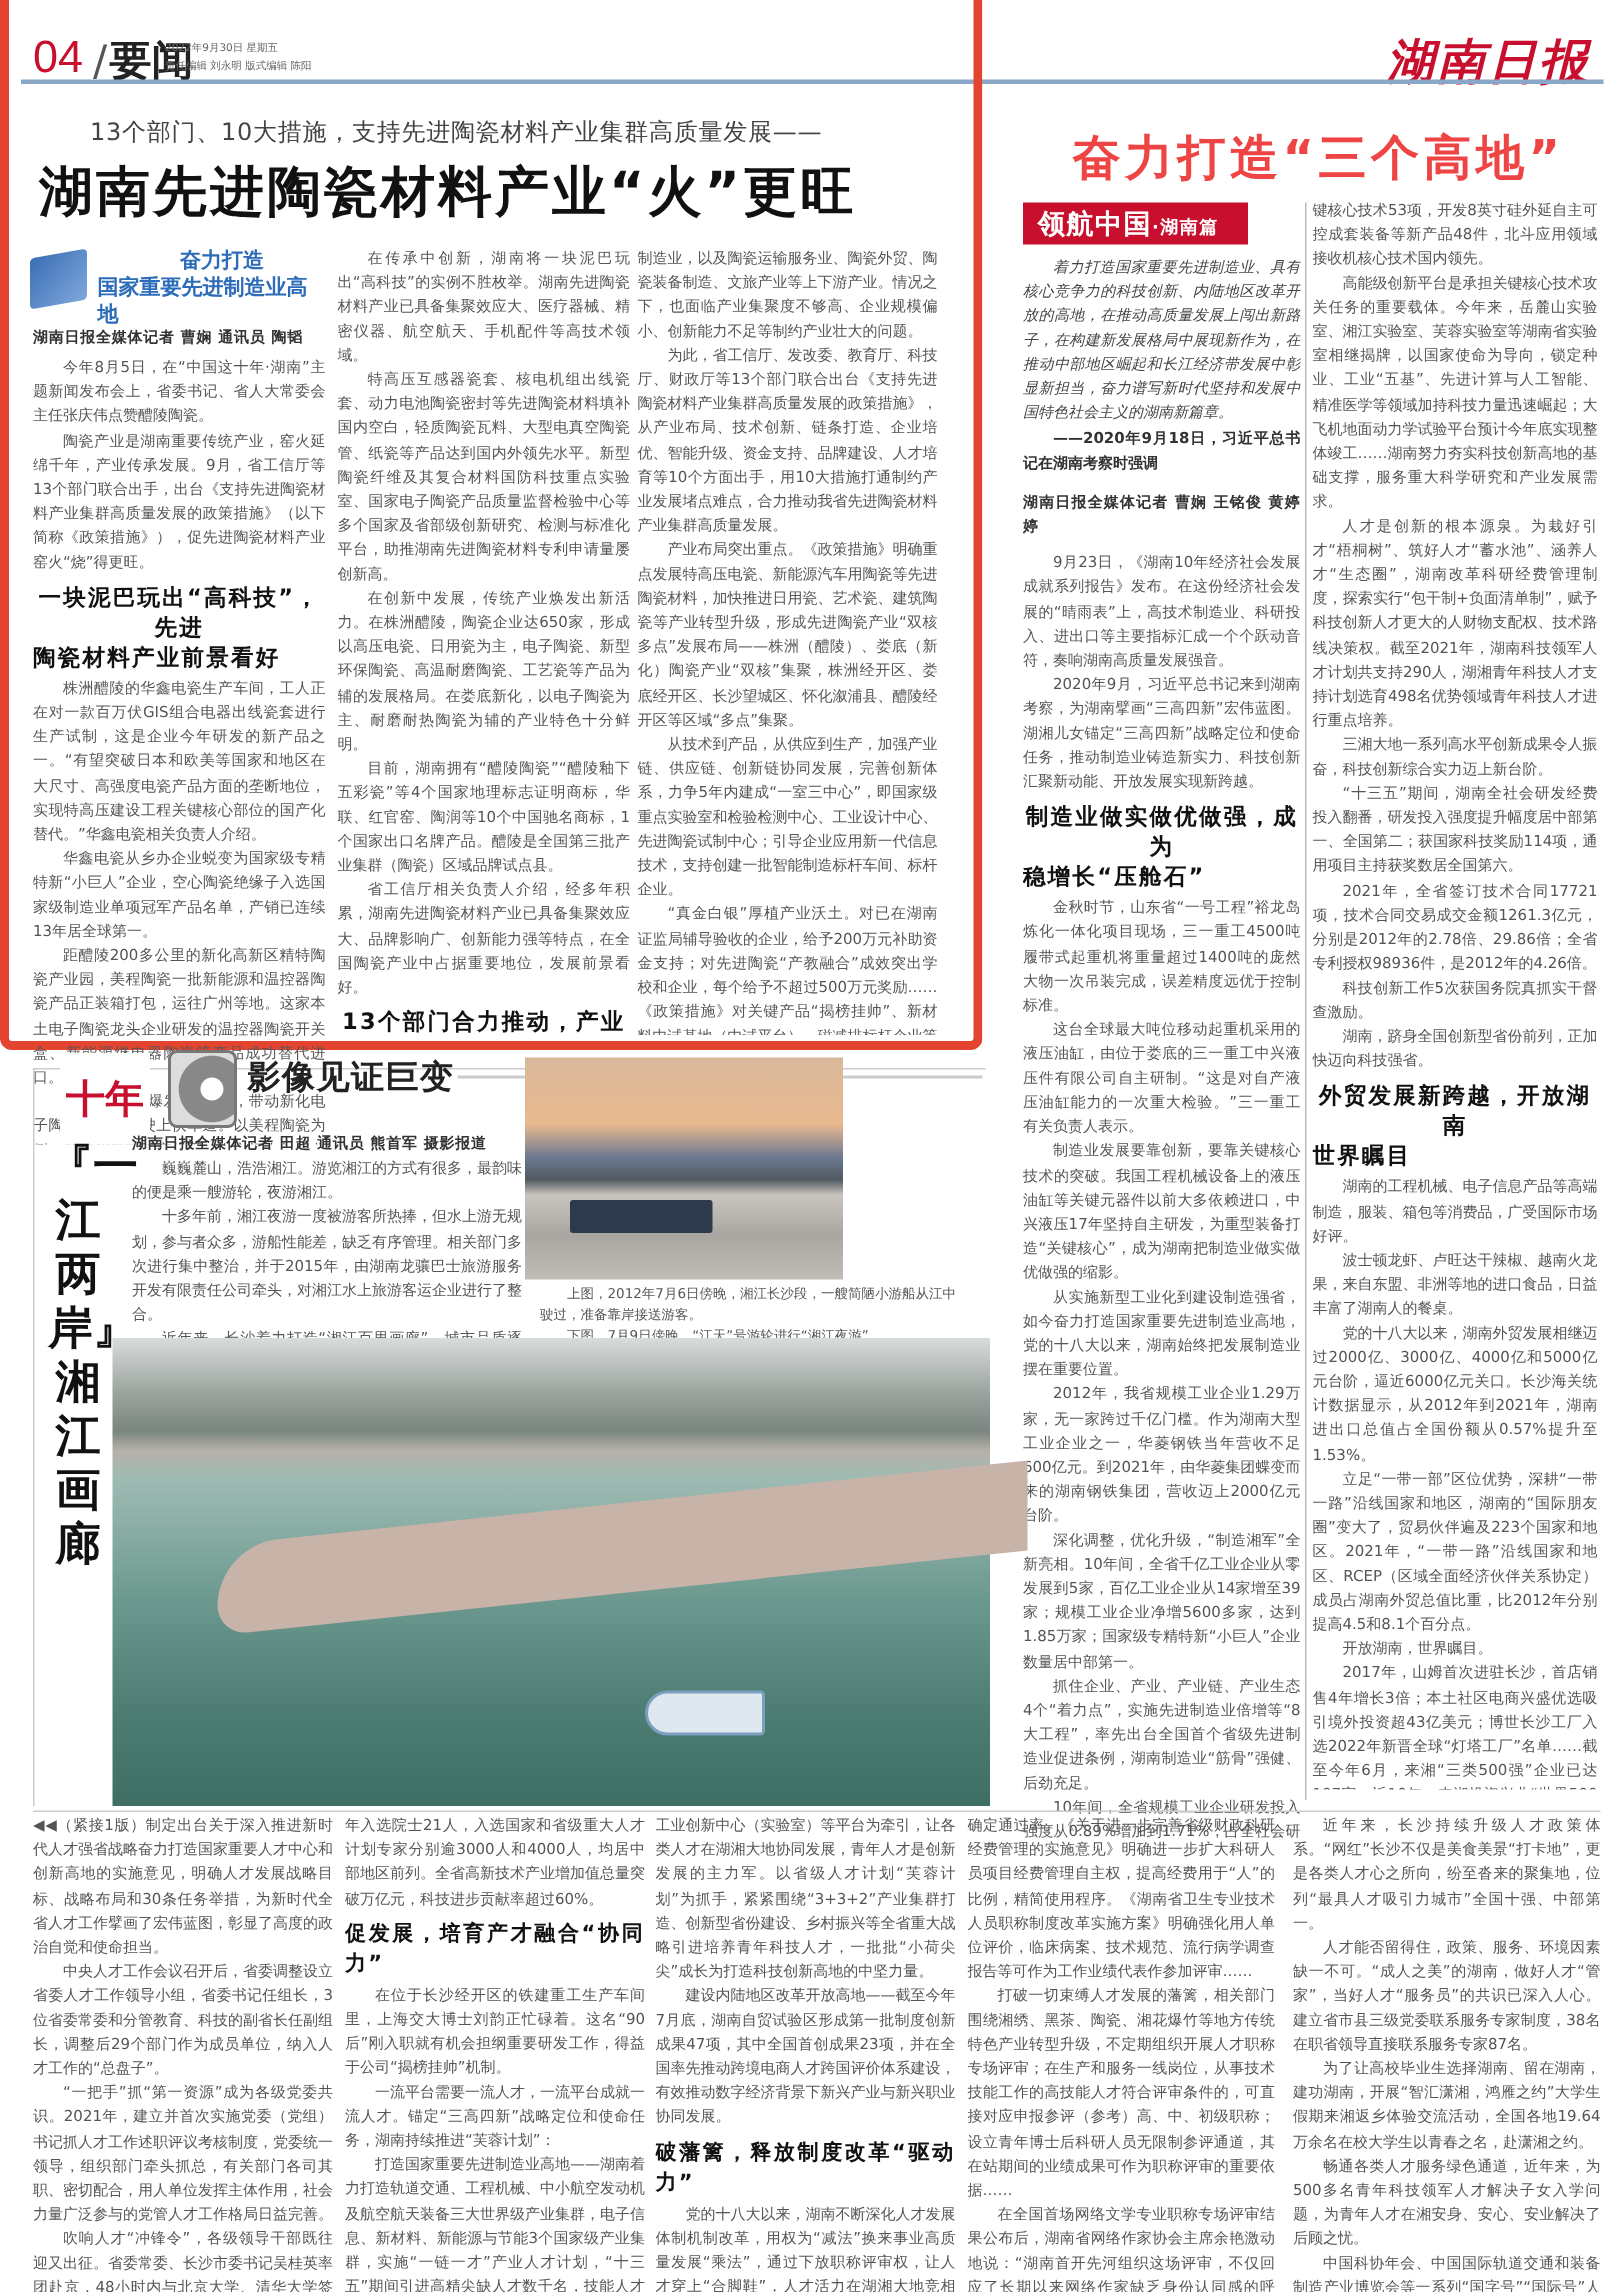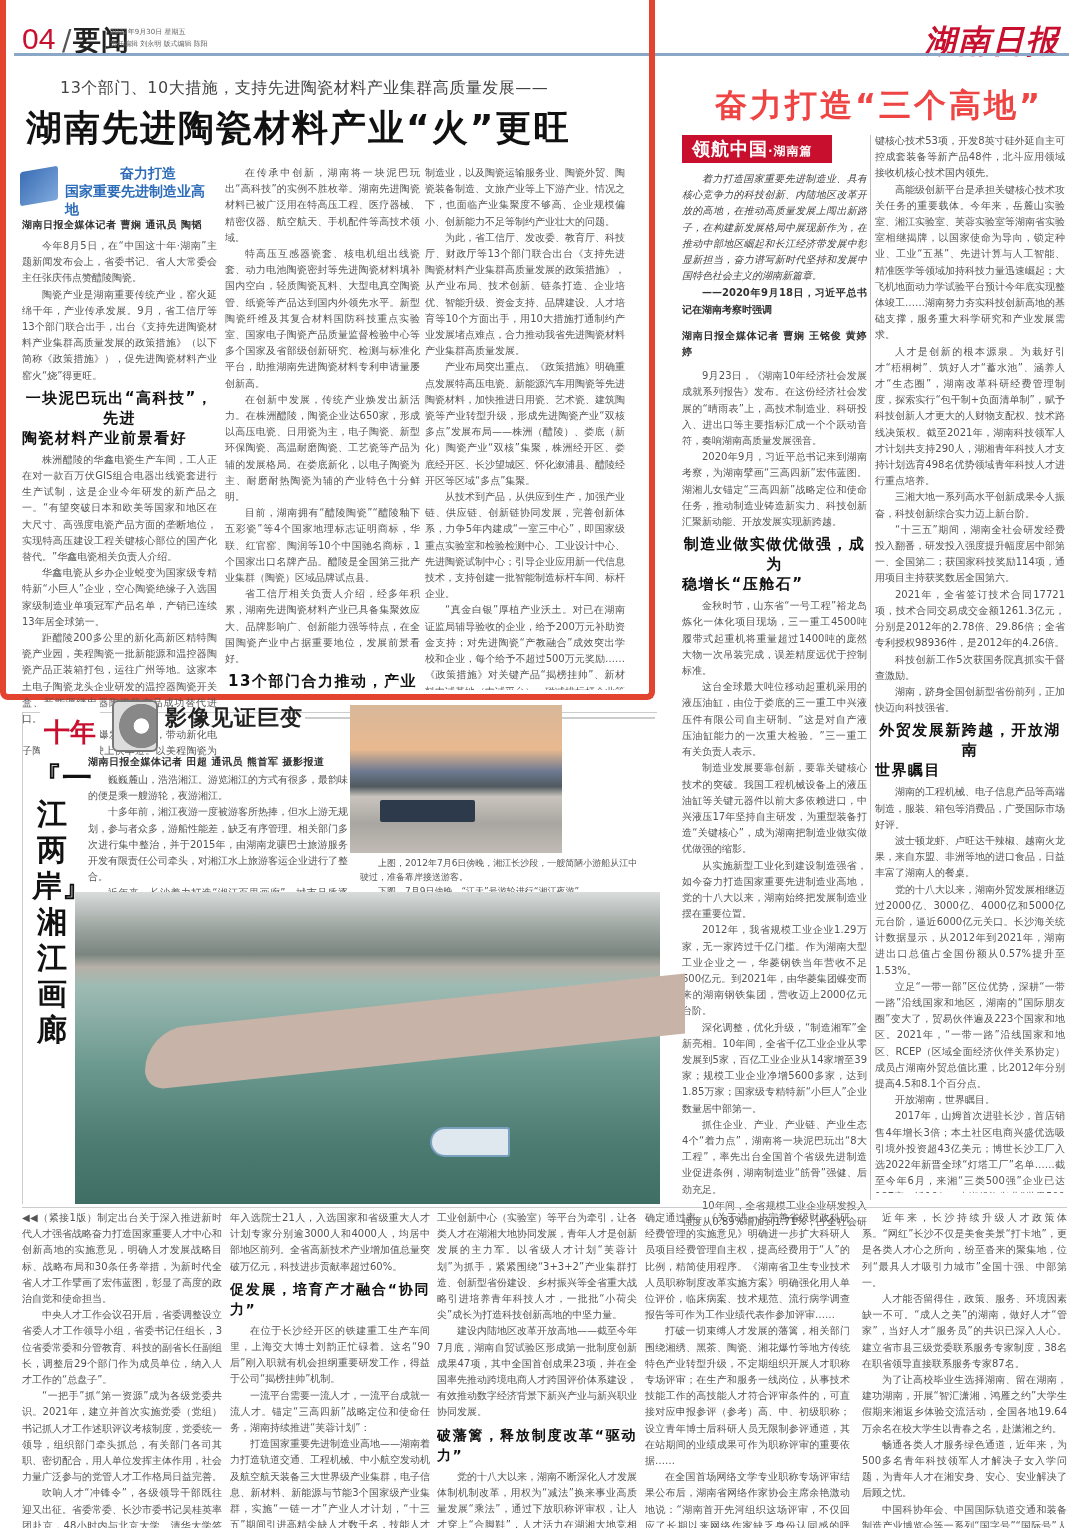--- a/index.html
+++ b/index.html
@@ -81,21 +81,21 @@
     <span class="l1">一块泥巴玩出“高科技”，先进</span>
     <span>陶瓷材料产业前景看好</span>
   </div>
   <p data-name="paragraph">株洲醴陵的华鑫电瓷生产车间，工人正在对一款百万伏GIS组合电器出线瓷套进行生产试制，这是企业今年研发的新产品之一。“有望突破日本和欧美等国家和地区在大尺寸、高强度电瓷产品方面的垄断地位，实现特高压建设工程关键核心部位的国产化替代。”华鑫电瓷相关负责人介绍。</p>
   <p data-name="paragraph">华鑫电瓷从乡办企业蜕变为国家级专精特新“小巨人”企业，空心陶瓷绝缘子入选国家级制造业单项冠军产品名单，产销已连续13年居全球第一。</p>
   <p data-name="paragraph">距醴陵200多公里的新化高新区精特陶瓷产业园，美程陶瓷一批新能源和温控器陶瓷产品正装箱打包，运往广州等地。这家本土电子陶瓷龙头企业研发的温控器陶瓷开关盒、新能源继电器陶瓷等产品成功替代进口。</p>
   <p data-name="paragraph">新能源汽车“爆发式增长”，带动新化电子陶瓷产业发展驶上快车道。以美程陶瓷为例，其新能源陶瓷密封圈，在市场上与行业老大日本京瓷“叫”起了手腕；温控器陶瓷开关盒的市场份额居全国第一，达70%以上。</p>
 </div>
 
 <div class="abs txt" style="left:225px;top:165px;width:195px" data-name="lead-column-2">
-  <p data-name="paragraph">在传承中创新，湖南将一块泥巴玩出“高科技”的实例不胜枚举。湖南先进陶瓷材料已被广泛用在特高压工程、医疗器械、精密仪器、航空航天、手机配件等高技术领域。</p>
+  <p data-name="paragraph">在传承中创新，湖南将一块泥巴玩出“高科技”的实例不胜枚举。湖南先进陶瓷材料产业已具备集聚效应大、医疗器械、精密仪器、航空航天、手机配件等高技术领域。</p>
   <p data-name="paragraph">特高压互感器瓷套、核电机组出线瓷套、动力电池陶瓷密封等先进陶瓷材料填补国内空白，轻质陶瓷瓦料、大型电真空陶瓷管、纸瓷等产品达到国内外领先水平。新型陶瓷纤维及其复合材料国防科技重点实验室、国家电子陶瓷产品质量监督检验中心等多个国家及省部级创新研究、检测与标准化平台，助推湖南先进陶瓷材料专利申请量屡创新高。</p>
   <p data-name="paragraph">在创新中发展，传统产业焕发出新活力。在株洲醴陵，陶瓷企业达650家，形成以高压电瓷、日用瓷为主，电子陶瓷、新型环保陶瓷、高温耐磨陶瓷、工艺瓷等产品为辅的发展格局。在娄底新化，以电子陶瓷为主、耐磨耐热陶瓷为辅的产业特色十分鲜明。</p>
   <p data-name="paragraph">目前，湖南拥有“醴陵陶瓷”“醴陵釉下五彩瓷”等4个国家地理标志证明商标，华联、红官窑、陶润等10个中国驰名商标，1个国家出口名牌产品。醴陵是全国第三批产业集群（陶瓷）区域品牌试点县。</p>
   <p data-name="paragraph">省工信厅相关负责人介绍，经多年积累，湖南先进陶瓷材料产业已具备集聚效应大、品牌影响广、创新能力强等特点，在全国陶瓷产业中占据重要地位，发展前景看好。</p>
   <div class="sub" data-name="subhead-2">
     <span class="l1">13个部门合力推动，产业集群</span>
 
   </div>
 
 </div>
@@ -125,21 +125,21 @@
   <div class="sub" data-name="subhead-a">
     <span class="l1">制造业做实做优做强，成为</span>
     <span>稳增长“压舱石”</span>
   </div>
   <p data-name="paragraph">金秋时节，山东省“一号工程”裕龙岛炼化一体化项目现场，三一重工4500吨履带式起重机将重量超过1400吨的庞然大物一次吊装完成，误差精度远优于控制标准。</p>
   <p data-name="paragraph">这台全球最大吨位移动起重机采用的液压油缸，由位于娄底的三一重工中兴液压件有限公司自主研制。“这是对自产液压油缸能力的一次重大检验。”三一重工有关负责人表示。</p>
   <p data-name="paragraph">制造业发展要靠创新，要靠关键核心技术的突破。我国工程机械设备上的液压油缸等关键元器件以前大多依赖进口，中兴液压17年坚持自主研发，为重型装备打造“关键核心”，成为湖南把制造业做实做优做强的缩影。</p>
   <p data-name="paragraph">从实施新型工业化到建设制造强省，如今奋力打造国家重要先进制造业高地，党的十八大以来，湖南始终把发展制造业摆在重要位置。</p>
   <p data-name="paragraph">2012年，我省规模工业企业1.29万家，无一家跨过千亿门槛。作为湖南大型工业企业之一，华菱钢铁当年营收不足600亿元。到2021年，由华菱集团蝶变而来的湖南钢铁集团，营收迈上2000亿元台阶。</p>
   <p data-name="paragraph">深化调整，优化升级，“制造湘军”全新亮相。10年间，全省千亿工业企业从零发展到5家，百亿工业企业从14家增至39家；规模工业企业净增5600多家，达到1.85万家；国家级专精特新“小巨人”企业数量居中部第一。</p>
-  <p data-name="paragraph">抓住企业、产业、产业链、产业生态4个“着力点”，湖南将一块泥巴玩出“8大工程”，率先出台全国首个省级先进制造业促进条例，湖南制造业“筋骨”强健、后劲充足。</p>
+  <p data-name="paragraph">抓住企业、产业、产业链、产业生态4个“着力点”，实施先进制造业倍增等“8大工程”，率先出台全国首个省级先进制造业促进条例，湖南制造业“筋骨”强健、后劲充足。</p>
   <p data-name="paragraph">10年间，全省规模工业企业研发投入强度从0.89%增加到1.71%，占全社会研发投入比重保持在80%左右，形成“1个国家级+11个省级”制造业创新中心、“62家国家级+624家省级”企业技术中心。</p>
 
 </div>
 
 <div class="abs txt" style="left:875px;top:133px;width:190px" data-name="feature-column-b">
   <p data-name="paragraph" style="text-indent:0">键核心技术53项，开发8英寸硅外延自主可控成套装备等新产品48件，北斗应用领域接收机核心技术国内领先。</p>
   <p data-name="paragraph">高能级创新平台是承担关键核心技术攻关任务的重要载体。今年来，岳麓山实验室、湘江实验室、芙蓉实验室等湖南省实验室相继揭牌，以国家使命为导向，锁定种业、工业“五基”、先进计算与人工智能、精准医学等领域加持科技力量迅速崛起；大飞机地面动力学试验平台预计今年底实现整体竣工……湖南努力夯实科技创新高地的基础支撑，服务重大科学研究和产业发展需求。</p>
   <p data-name="paragraph">人才是创新的根本源泉。为栽好引才“梧桐树”、筑好人才“蓄水池”、涵养人才“生态圈”，湖南改革科研经费管理制度，探索实行“包干制+负面清单制”，赋予科技创新人才更大的人财物支配权、技术路线决策权。截至2021年，湖南科技领军人才计划共支持290人，湖湘青年科技人才支持计划选育498名优势领域青年科技人才进行重点培养。</p>
   <p data-name="paragraph">三湘大地一系列高水平创新成果令人振奋，科技创新综合实力迈上新台阶。</p>
   <p data-name="paragraph">“十三五”期间，湖南全社会研发经费投入翻番，研发投入强度提升幅度居中部第一、全国第二；获国家科技奖励114项，通用项目主持获奖数居全国第六。</p>

